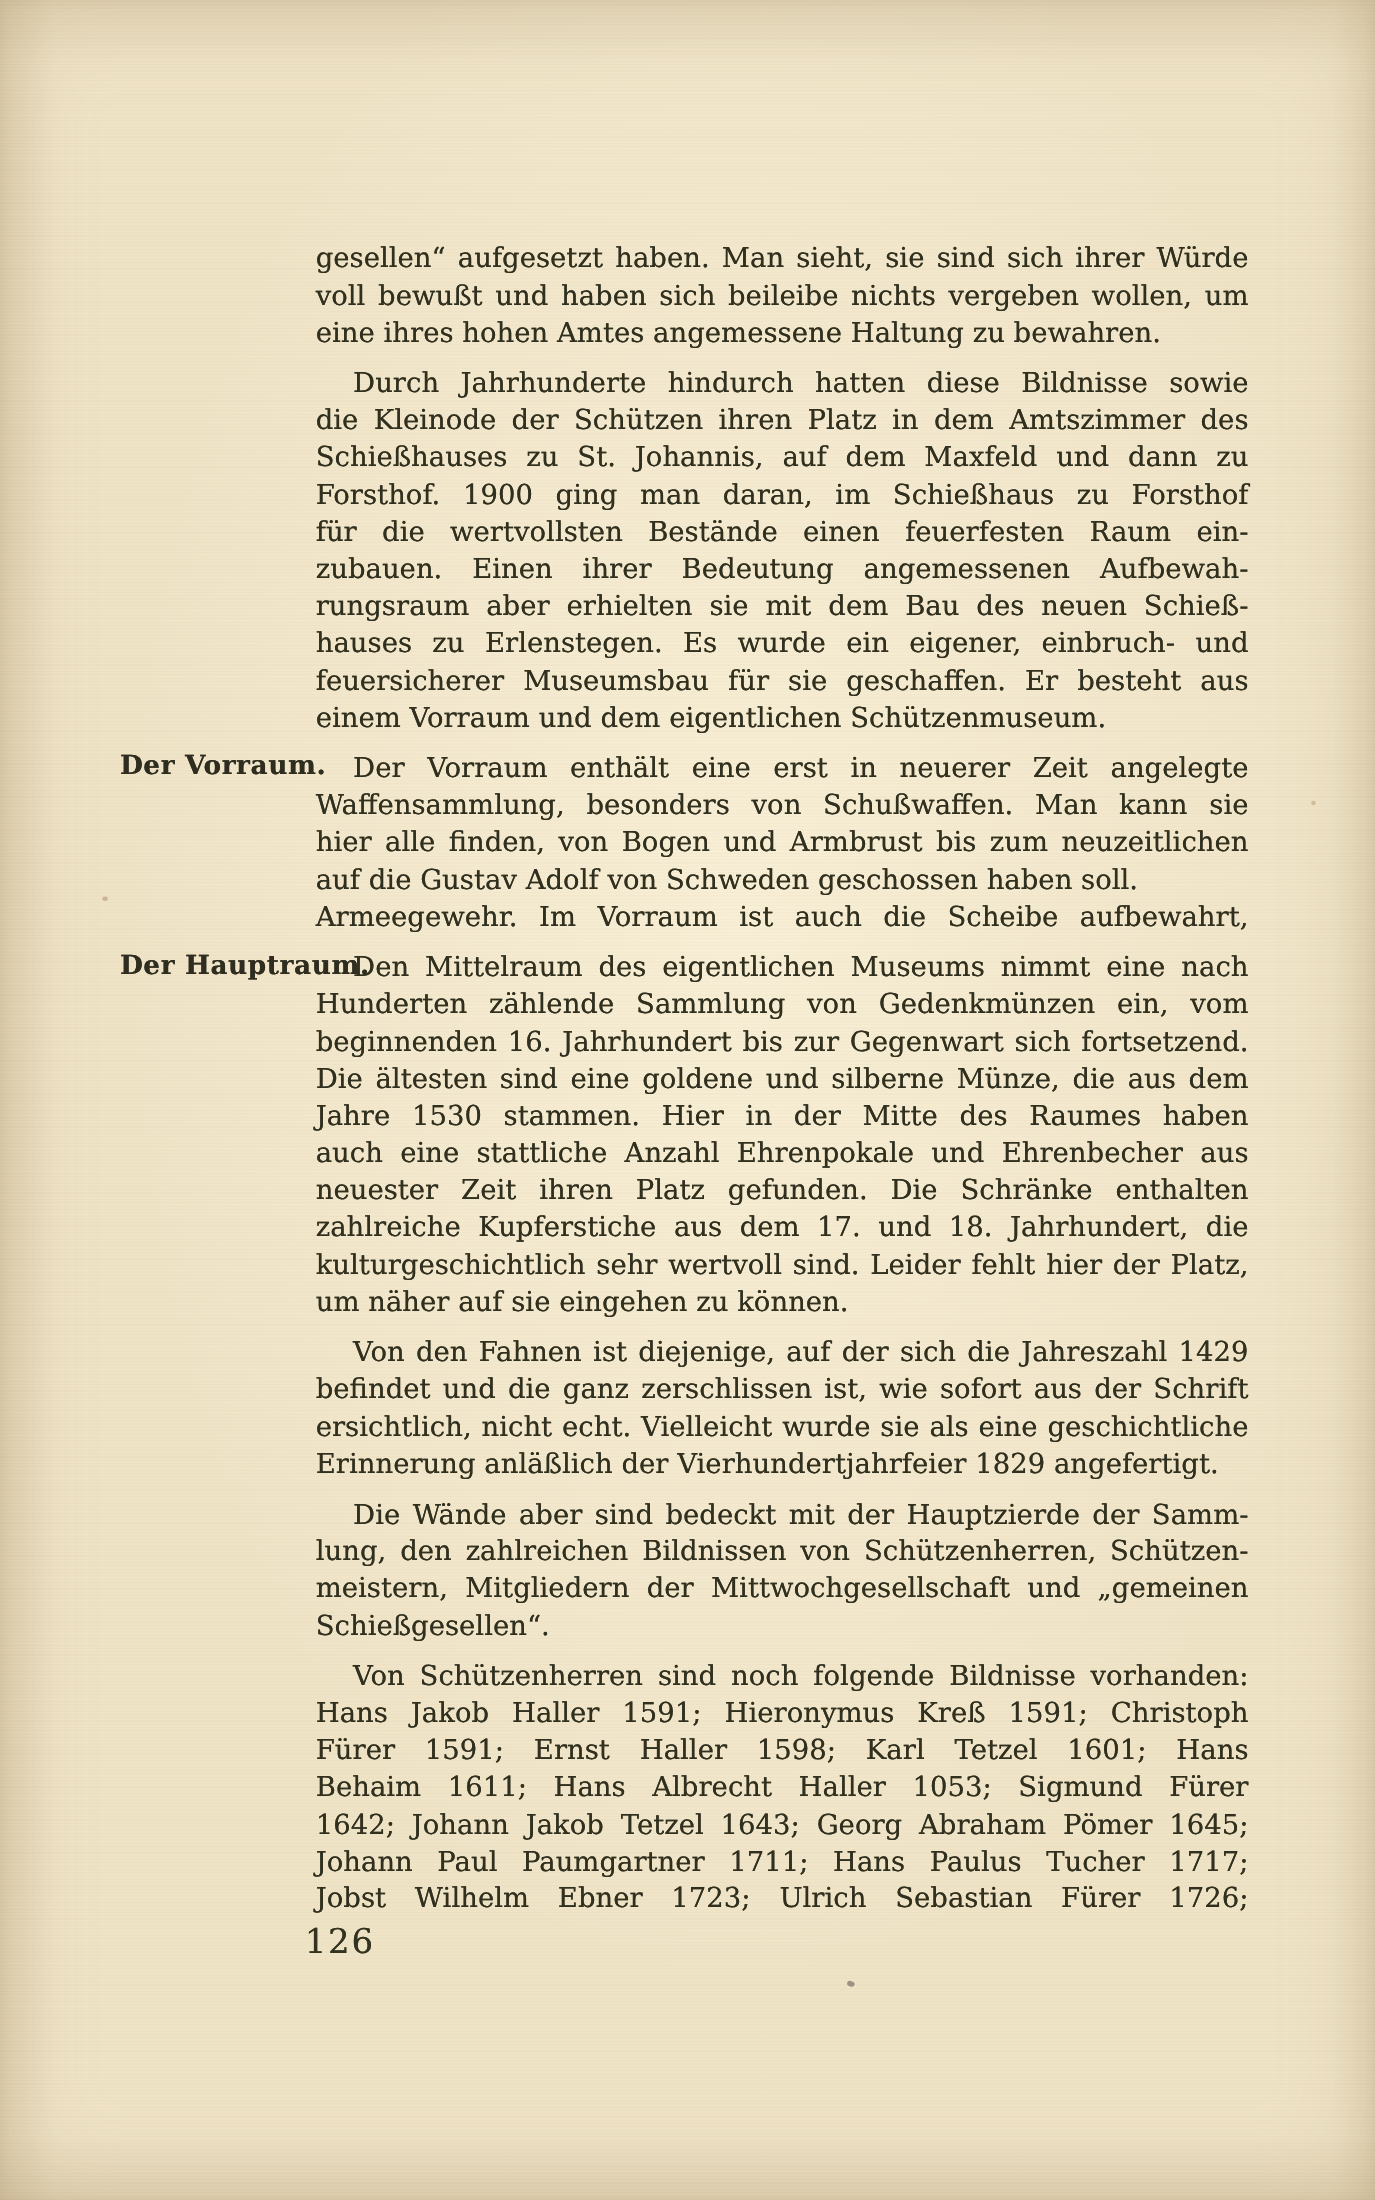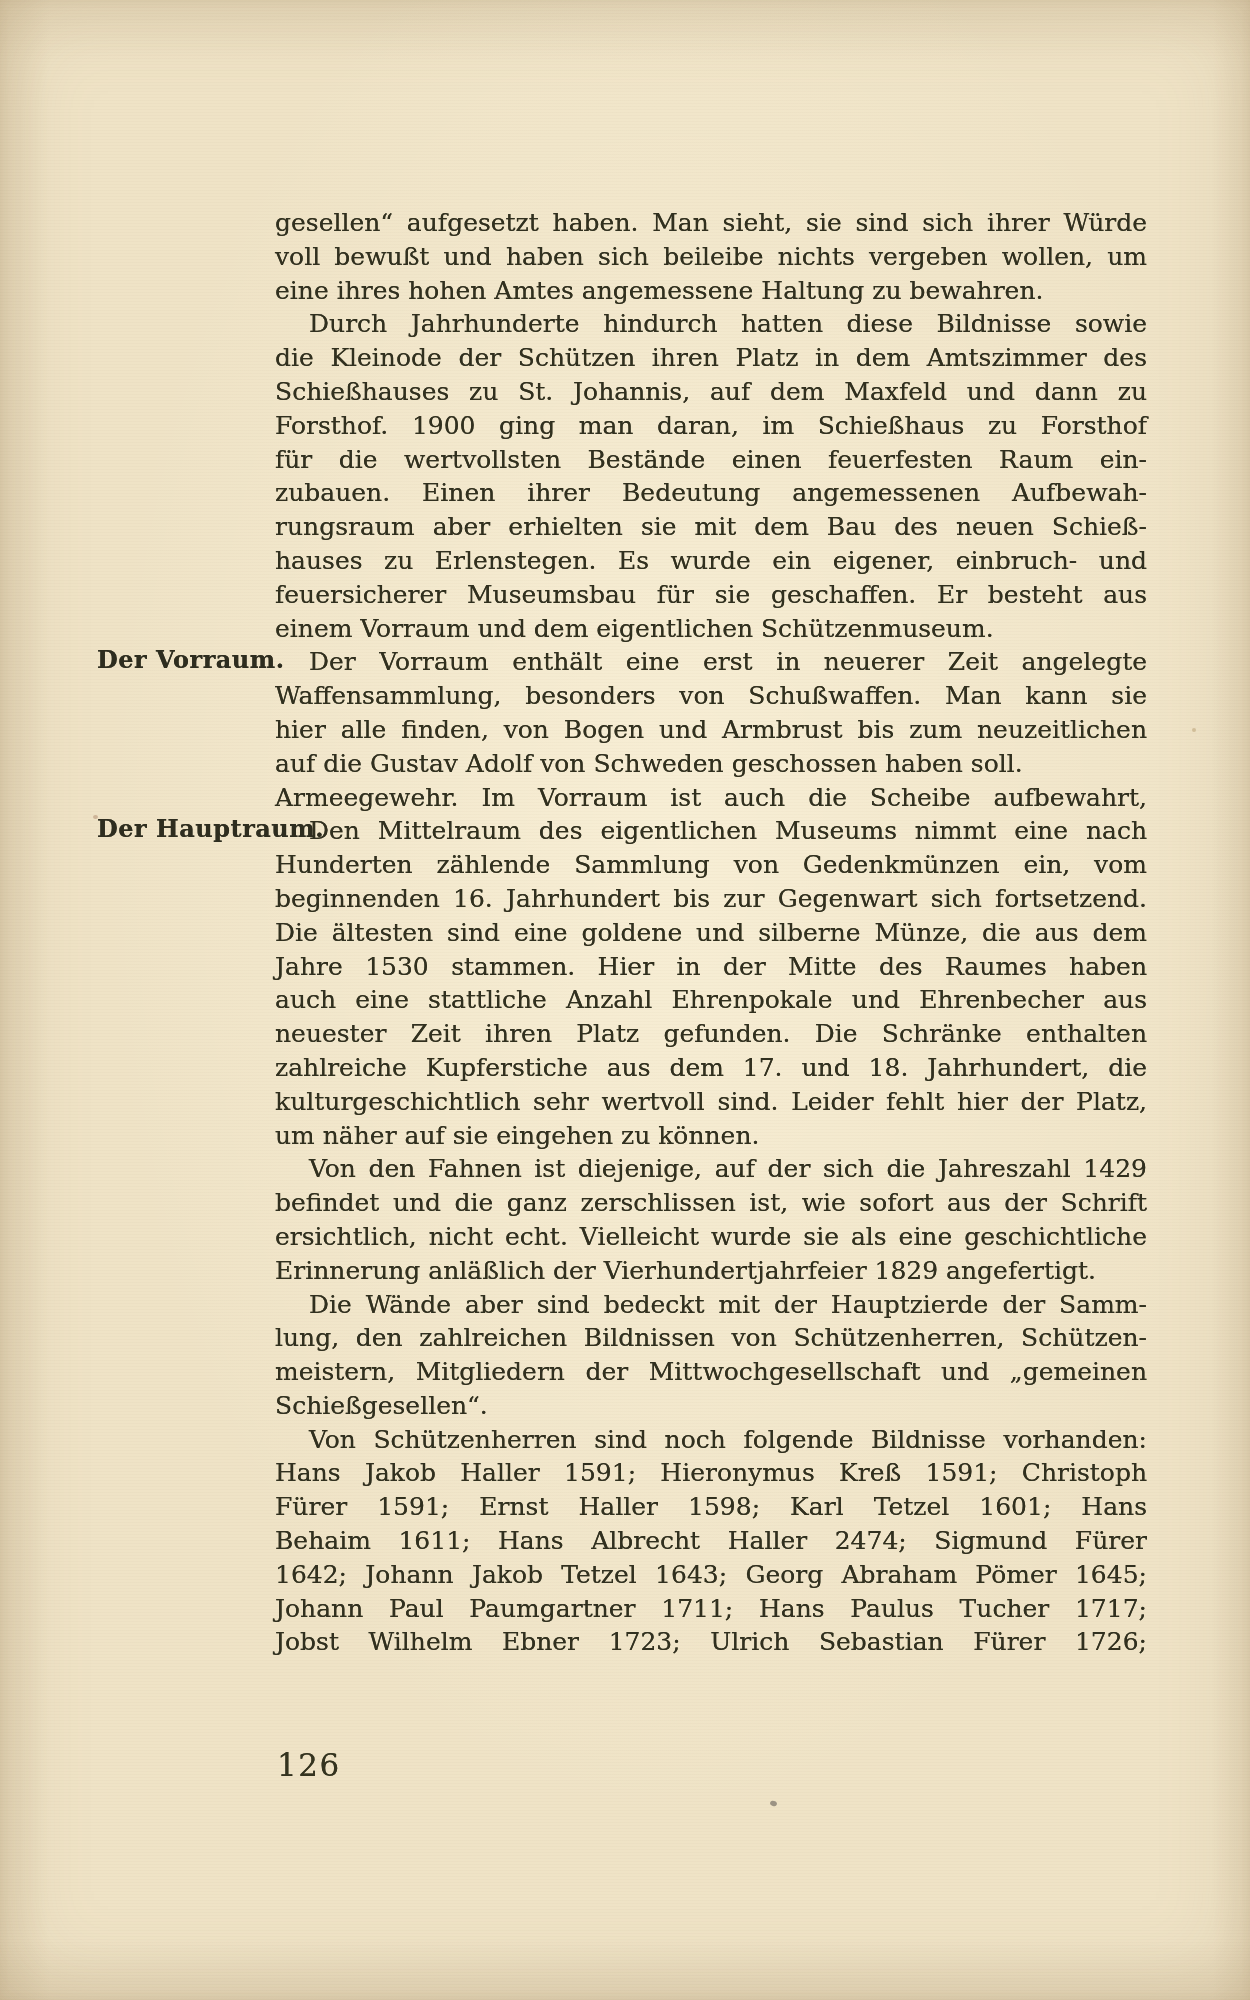--- a/index.html
+++ b/index.html
@@ -16,21 +16,21 @@
   }
   .grain{
     position:absolute;inset:0;pointer-events:none;
     background:repeating-linear-gradient(0deg, rgba(120,100,70,.025) 0 1px, rgba(255,255,255,0) 1px 3px);
     mix-blend-mode:multiply;
   }
   .text-block{
     position:absolute;left:275px;top:206px;width:872px;
     color:#31301f;
   }
-  .para{position:relative;margin:0;padding:0;}
+  .para{position:relative;margin:12px;padding:0;}
   .line{
     display:block;
     font-size:25px;
     line-height:33.8px;
     height:33.8px;
     text-align:justify;
     text-align-last:justify;
     white-space:nowrap;
     color:#31301f;
     text-shadow:0 0 .6px rgba(49,48,31,.85);
@@ -112,21 +112,21 @@
       <div class="para">
         <div class="line indent">Die Wände aber sind bedeckt mit der Hauptzierde der Samm-</div>
         <div class="line">lung, den zahlreichen Bildnissen von Schützenherren, Schützen-</div>
         <div class="line">meistern, Mitgliedern der Mittwochgesellschaft und „gemeinen</div>
         <div class="line endline">Schießgesellen“.</div>
       </div>
       <div class="para">
         <div class="line indent">Von Schützenherren sind noch folgende Bildnisse vorhanden:</div>
         <div class="line">Hans Jakob Haller 1591; Hieronymus Kreß 1591; Christoph</div>
         <div class="line">Fürer 1591; Ernst Haller 1598; Karl Tetzel 1601; Hans</div>
-        <div class="line">Behaim 1611; Hans Albrecht Haller 2474; Sigmund Fürer</div>
+        <div class="line">Behaim 1611; Hans Albrecht Haller 1053; Sigmund Fürer</div>
         <div class="line">1642; Johann Jakob Tetzel 1643; Georg Abraham Pömer 1645;</div>
         <div class="line">Johann Paul Paumgartner 1711; Hans Paulus Tucher 1717;</div>
         <div class="line">Jobst Wilhelm Ebner 1723; Ulrich Sebastian Fürer 1726;</div>
       </div>
     </div>
   <div class="page-number">126</div>
   <div class="speck s1"></div>
   <div class="speck s2"></div>
   <div class="speck s3"></div>
 </div>

